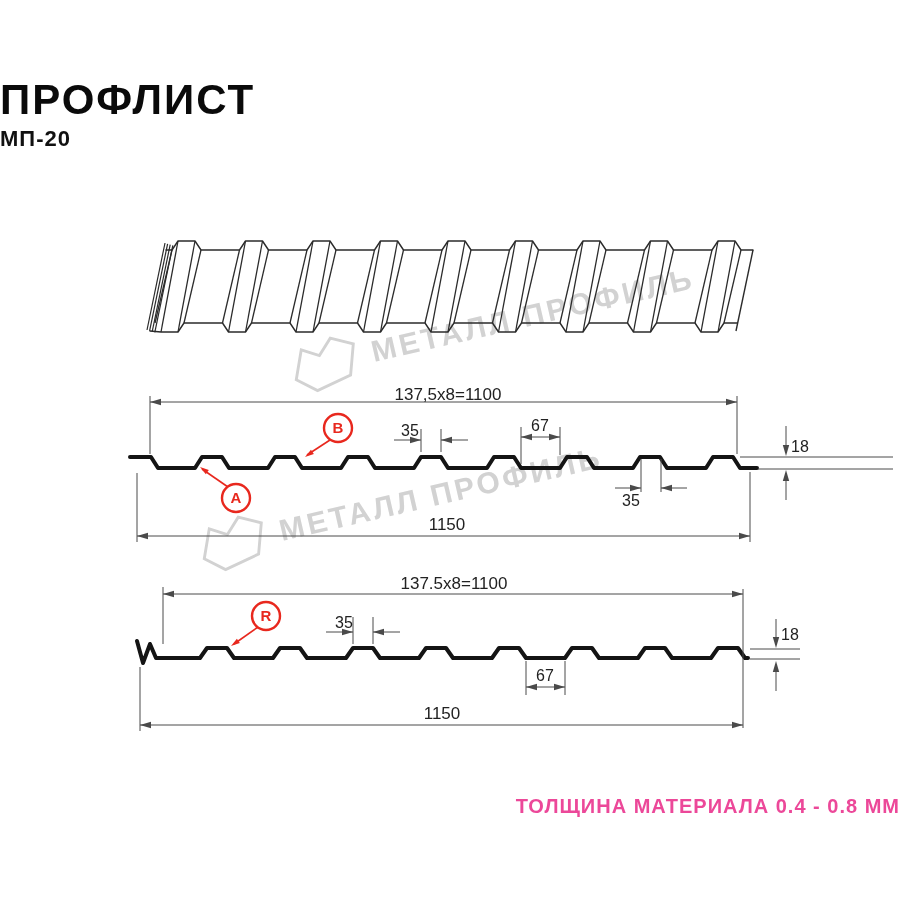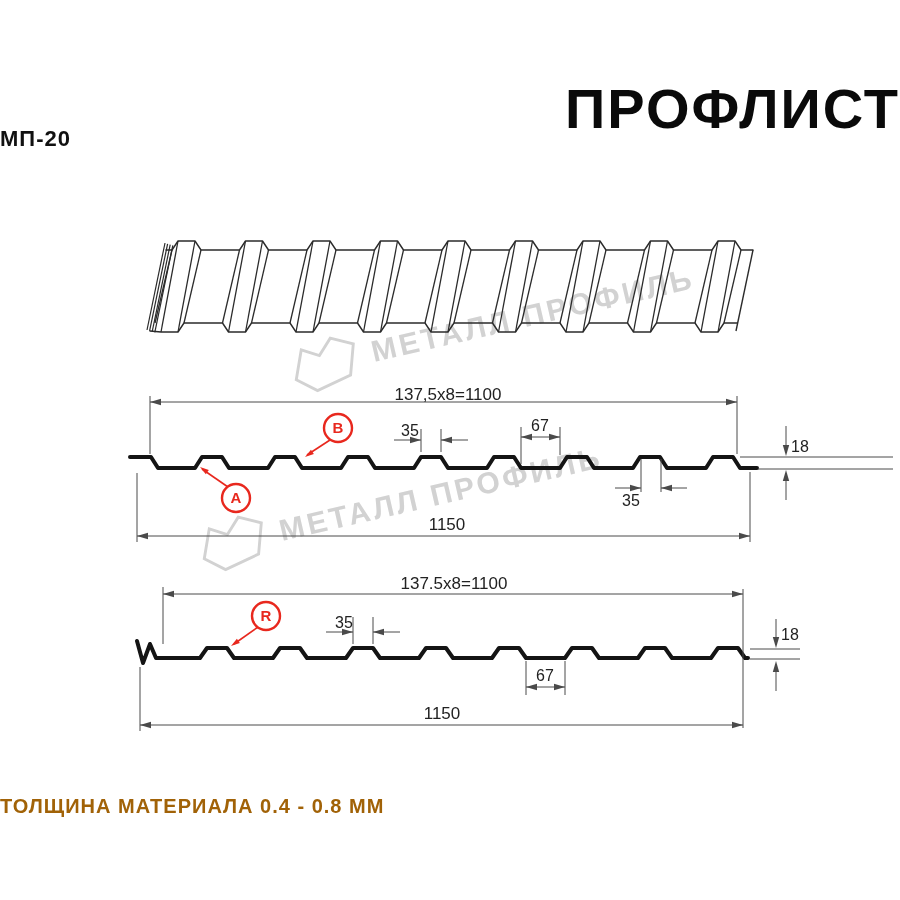--- a/index.html
+++ b/index.html
@@ -1,23 +1,23 @@
 <!DOCTYPE html>
 <html><head>
 <meta charset="utf-8">
 <style>
   html,body{margin:0;padding:0;background:#fff;}
   .stage{position:relative;width:900px;height:900px;background:#fff;overflow:hidden;
          font-family:"Liberation Sans",sans-serif;}
-  .title{position:absolute;left:0;right:0;top:76px;text-align:right;
-         font-size:56px;font-weight:700;letter-spacing:2px;color:#0a0a0a;z-index:3;}
+  .title{position:absolute;left:0;right:0;top:76px;text-align:left;
+         font-size:42px;font-weight:700;letter-spacing:2px;color:#0a0a0a;z-index:3;}
   .subtitle{position:absolute;left:0;right:0;top:126px;
          font-size:22px;font-weight:700;letter-spacing:1px;color:#111;z-index:3;}
-  .footer{position:absolute;left:0;right:0;top:795px;text-align:left;
-         font-size:20px;font-weight:700;letter-spacing:1px;color:#a16207;z-index:3;}
+  .footer{position:absolute;left:0;right:0;top:795px;text-align:right;
+         font-size:20px;font-weight:700;letter-spacing:1px;color:#ec4899;z-index:3;}
   .wm{position:absolute;display:flex;align-items:center;gap:13px;color:#d2d2d2;
       font-weight:700;font-size:30px;letter-spacing:3px;white-space:nowrap;
       transform:rotate(-13deg);transform-origin:0 50%;z-index:1;}
   .wm svg{display:block;}
   #draw{position:absolute;left:0;top:0;z-index:2;}
   #draw text{font-family:"Liberation Sans",sans-serif;fill:#222;font-size:17px;}
   #draw text.small{font-size:16px;}
   #draw text.red{fill:#e8281e;font-weight:700;font-size:15px;}
 </style>
 </head>

